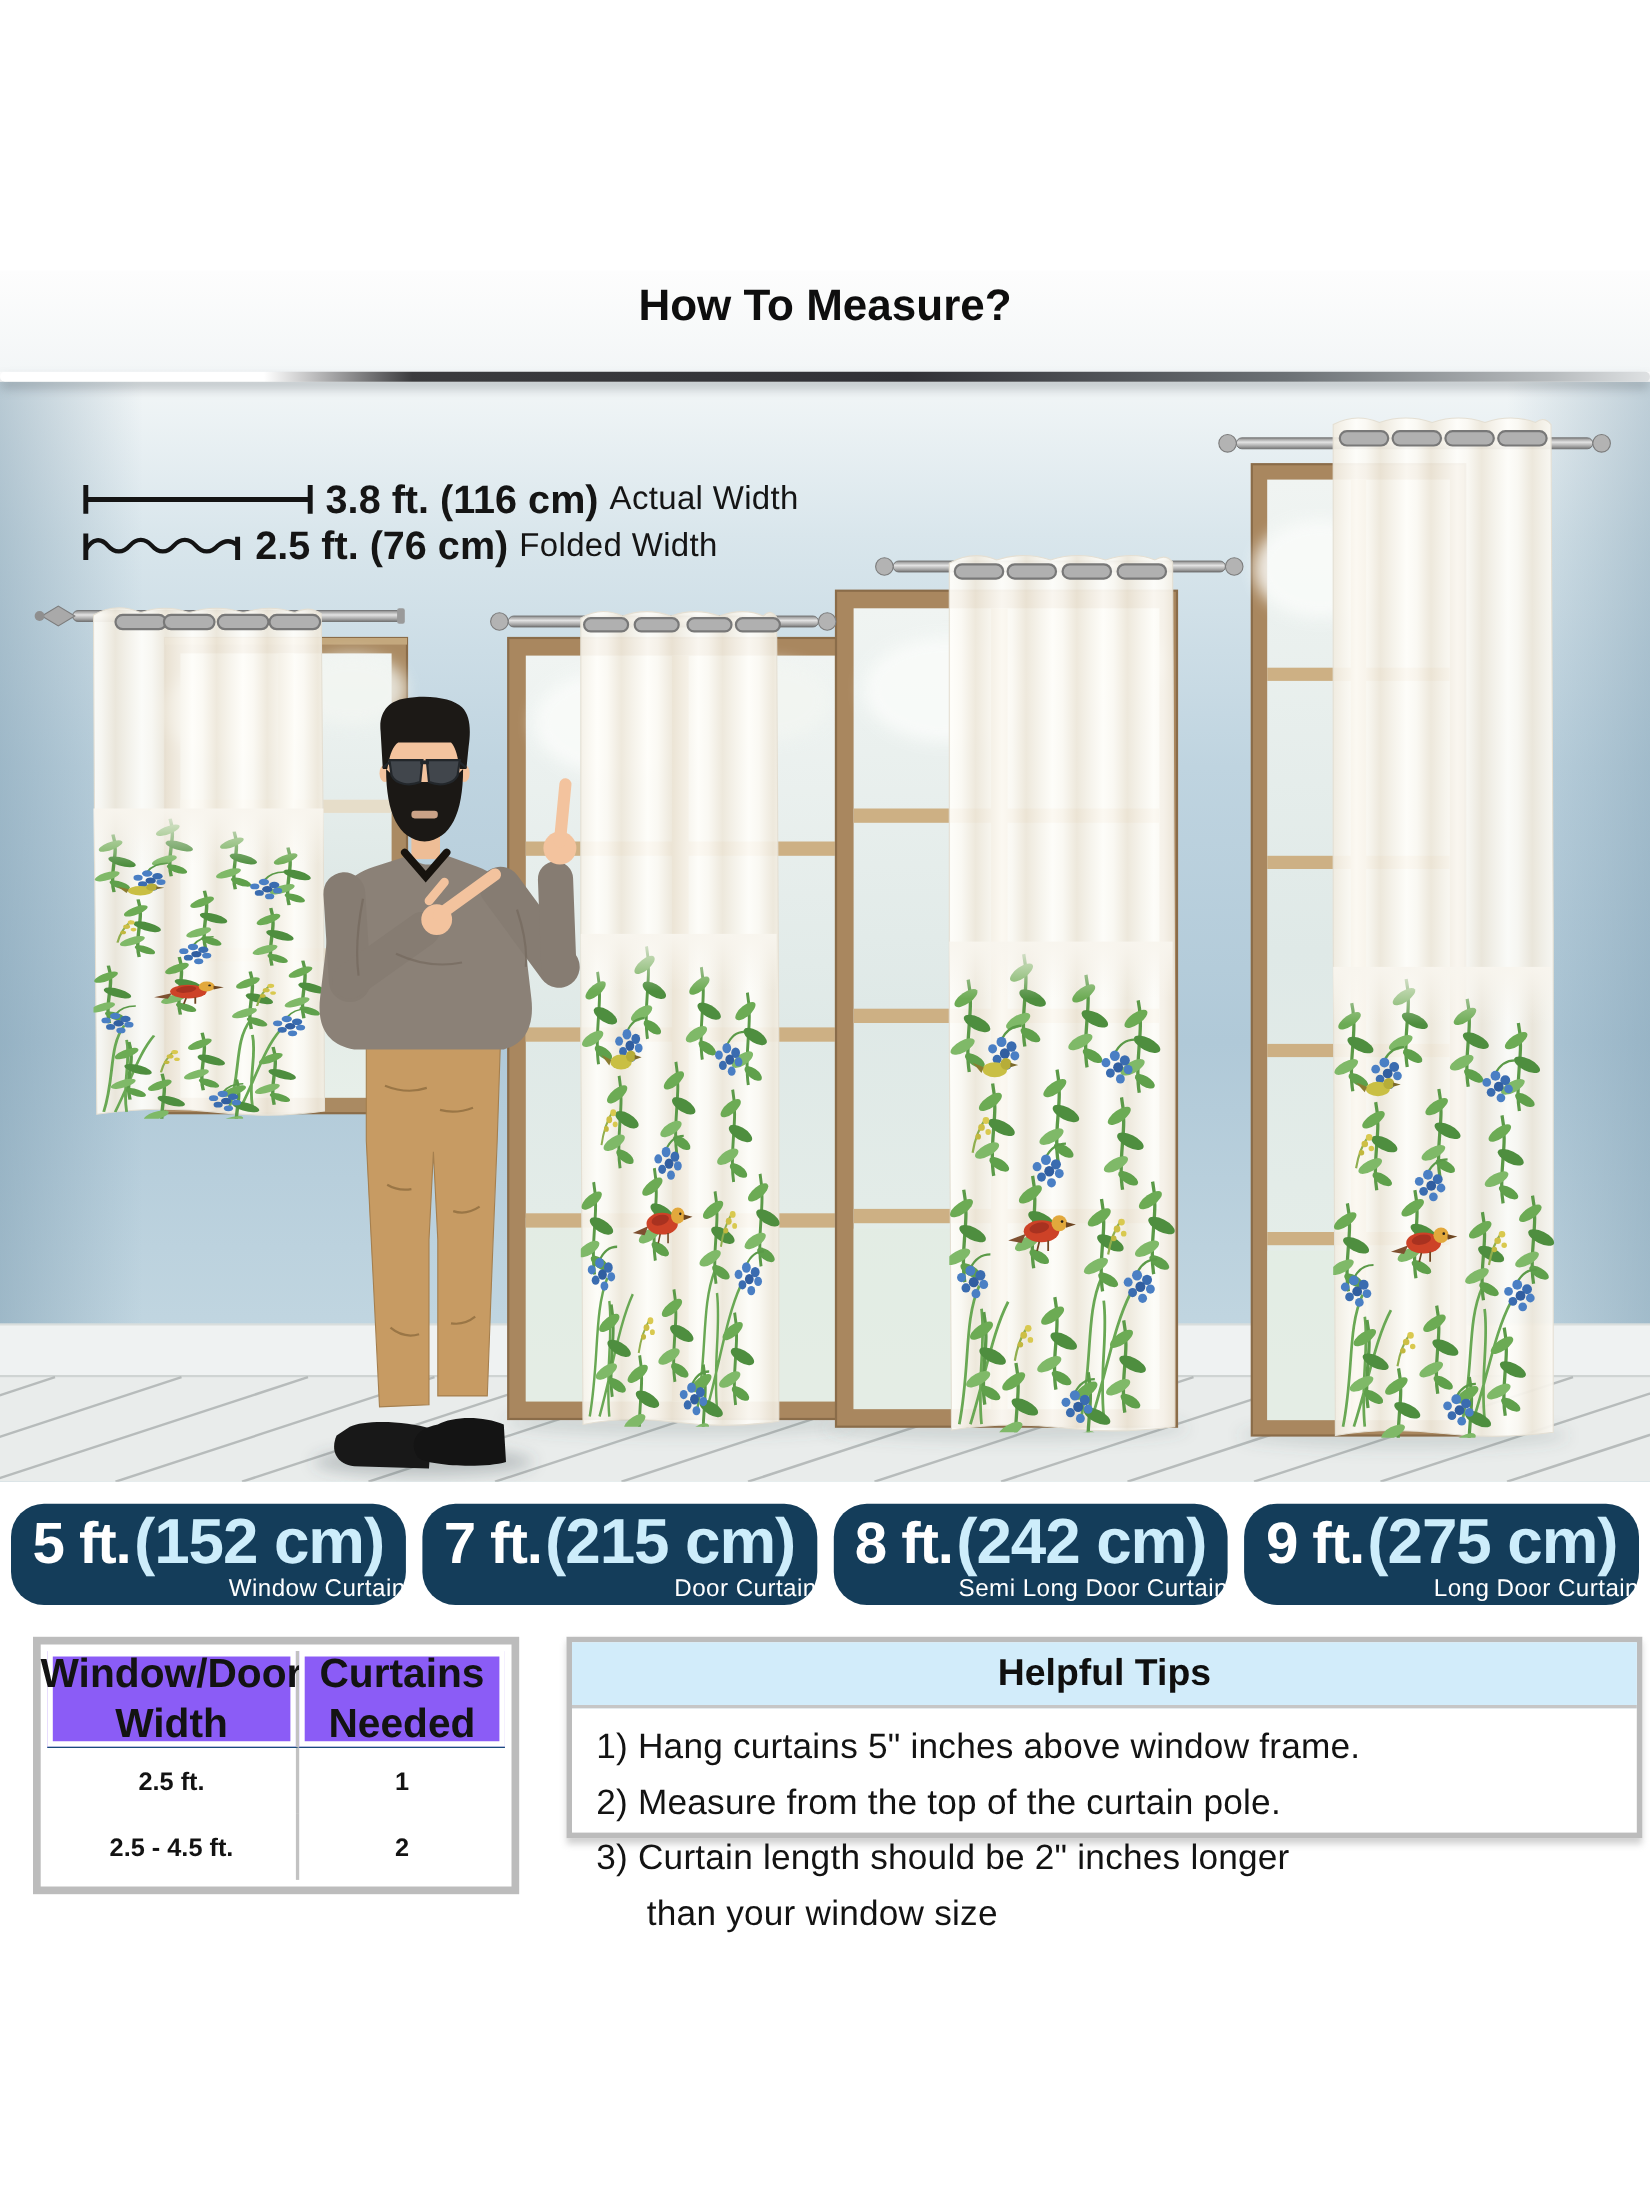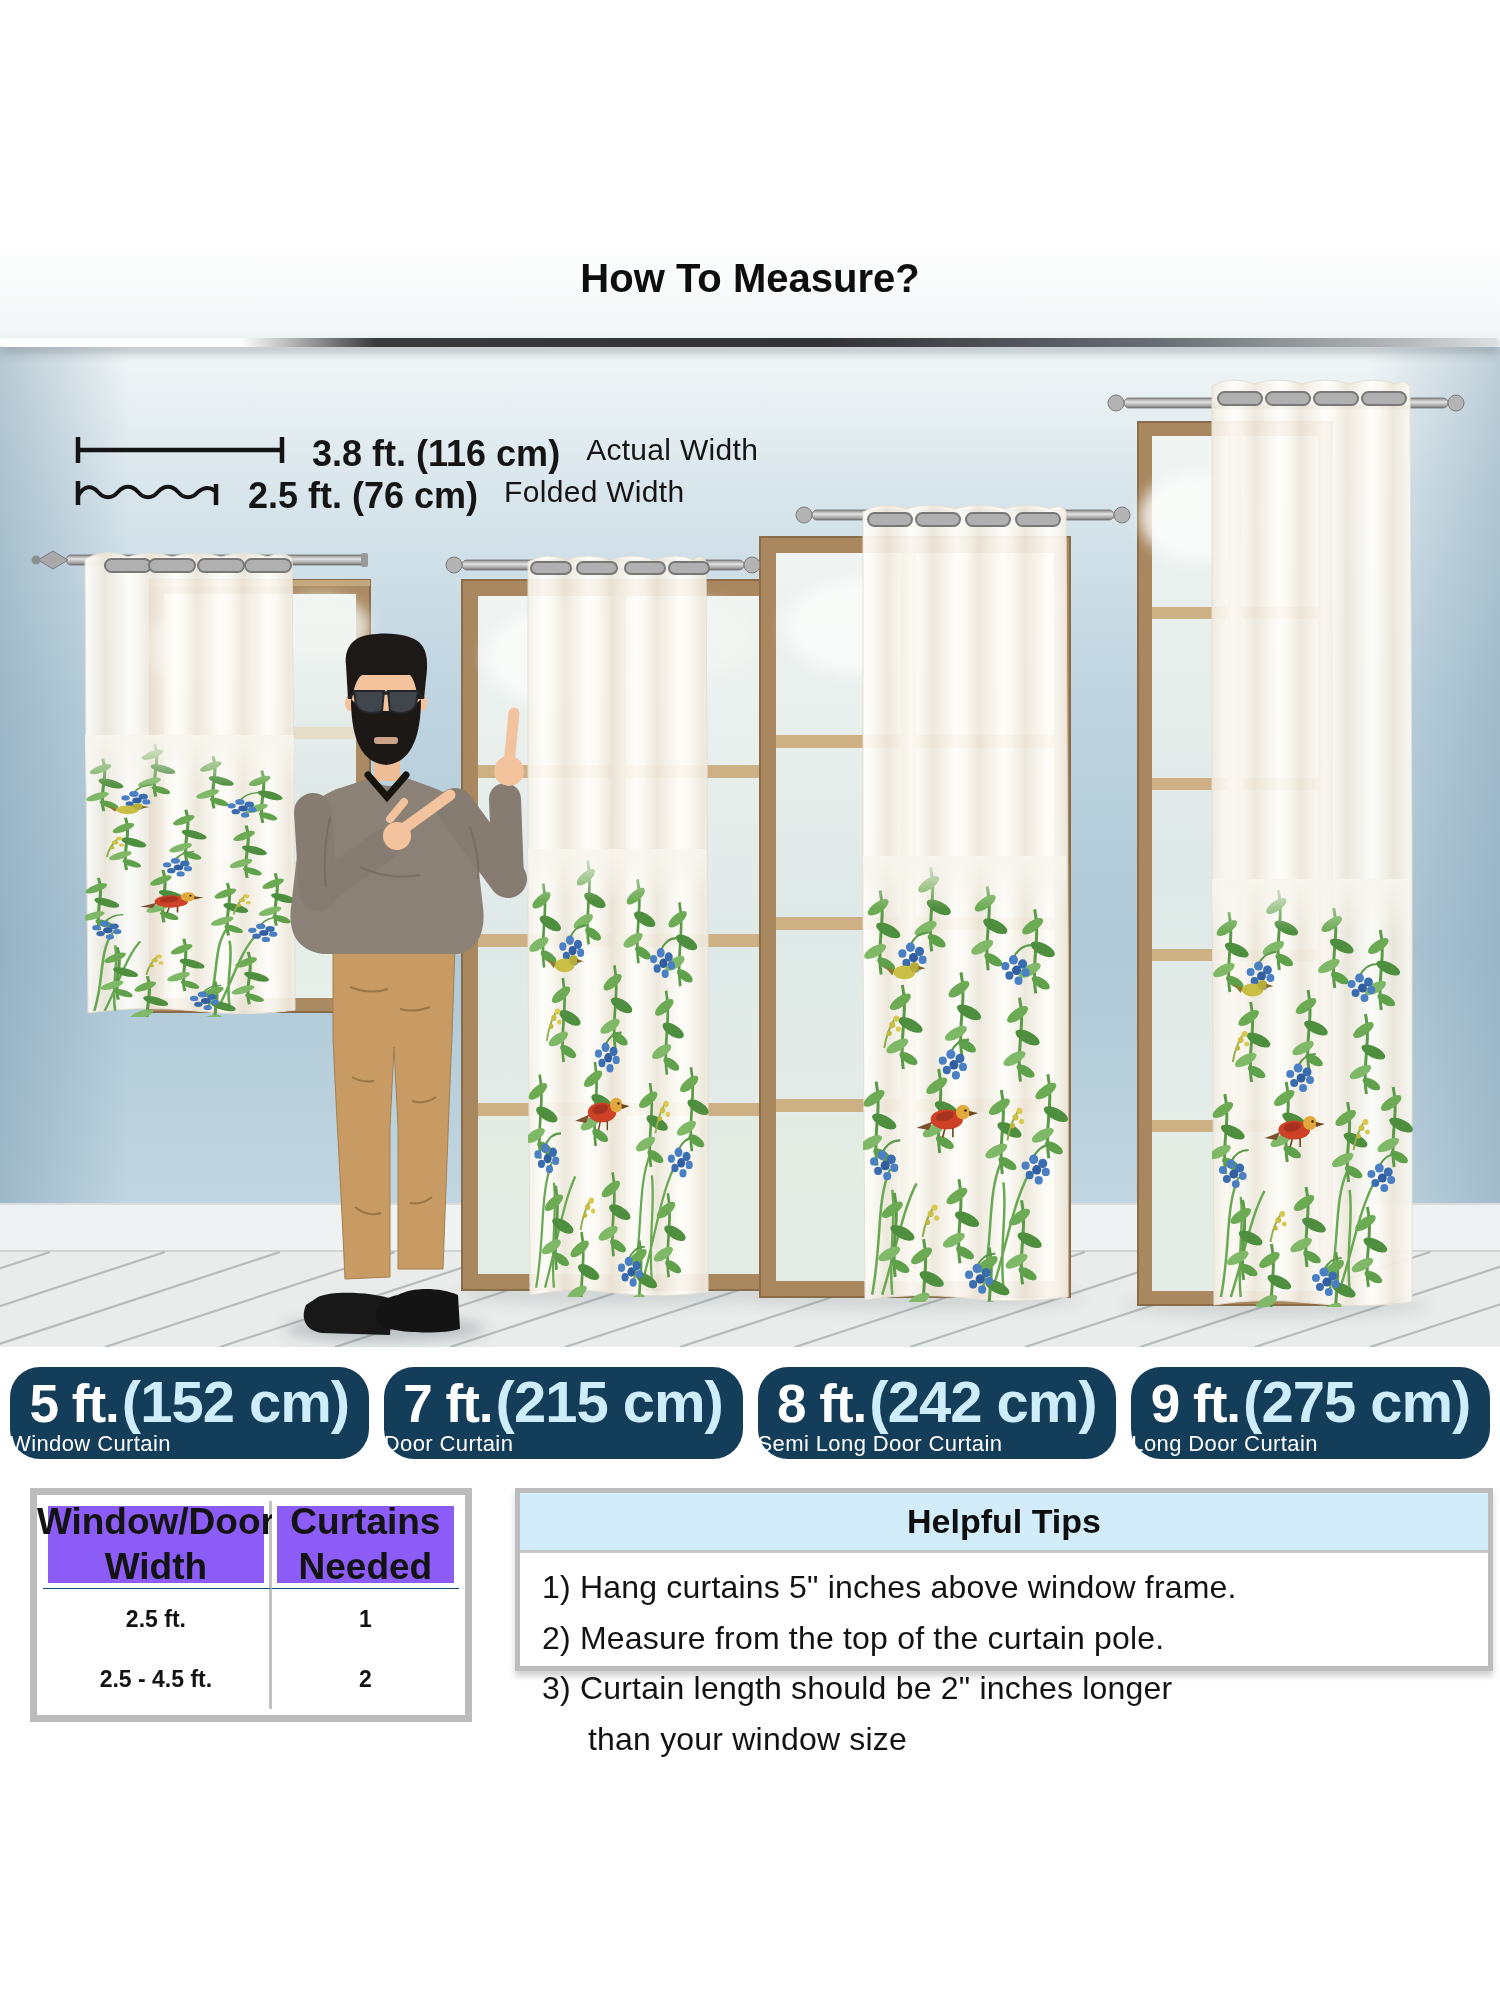--- a/index.html
+++ b/index.html
@@ -13,29 +13,29 @@
               font-size:40px;font-weight:800;letter-spacing:0;color:#0e0e0e;}
   .divider{position:absolute;top:338px;left:0;right:0;height:9px;border-radius:5px;z-index:5;
            background:linear-gradient(90deg,rgba(0,0,0,0) 0%,rgba(0,0,0,0) 16%,
              rgba(42,42,45,.92) 25%,#313136 55%,#6c7175 78%,rgba(165,170,173,.8) 94%,rgba(195,200,203,.55) 100%);
            box-shadow:0 6px 10px rgba(90,100,108,.4);}
 
   
   .scene{position:absolute;top:347px;left:0;width:1500px;height:1000px;}
   .scene svg{display:block;}
 
-  .measure-row{position:absolute;display:flex;align-items:flex-start;gap:26px;z-index:6;color:#151515;white-space:nowrap;}
+  .measure-row{position:absolute;display:flex;align-items:center;gap:10px;z-index:6;color:#151515;white-space:nowrap;}
   .measure-row.m1{top:86px;left:74px;}
   .measure-row.m2{top:128px;left:74px;}
   .measure-value{font-weight:800;font-size:36px;}
   .measure-label{font-weight:400;font-size:30px;letter-spacing:.3px;}
 
   
   .badges{position:absolute;top:1367px;left:10px;right:10px;display:flex;gap:15px;height:92px;}
-  .badge{flex:1;background:#143d5a;border-radius:30px;color:#fff;text-align:left;
+  .badge{flex:1;background:#143d5a;border-radius:30px;color:#fff;text-align:right;
          padding-top:5px;box-sizing:border-box;}
   .badge-line1{display:flex;justify-content:center;align-items:baseline;gap:3px;line-height:1.05;}
   .badge-feet{font-size:53px;font-weight:800;letter-spacing:-1px;}
   .badge-cm{font-size:58px;font-weight:700;color:#cdedfb;letter-spacing:-1px;}
   .badge-label{font-size:22px;font-weight:400;letter-spacing:.4px;margin-top:-2px;}
 
   
   .size-table{position:absolute;left:30px;top:1488px;width:442px;height:234px;background:#fff;
               border:7px solid #bcbcbc;box-sizing:border-box;padding:6px;}
   .tbl-grid{display:grid;grid-template-columns:55% 45%;grid-template-rows:88px 1fr 1fr;height:100%;}

